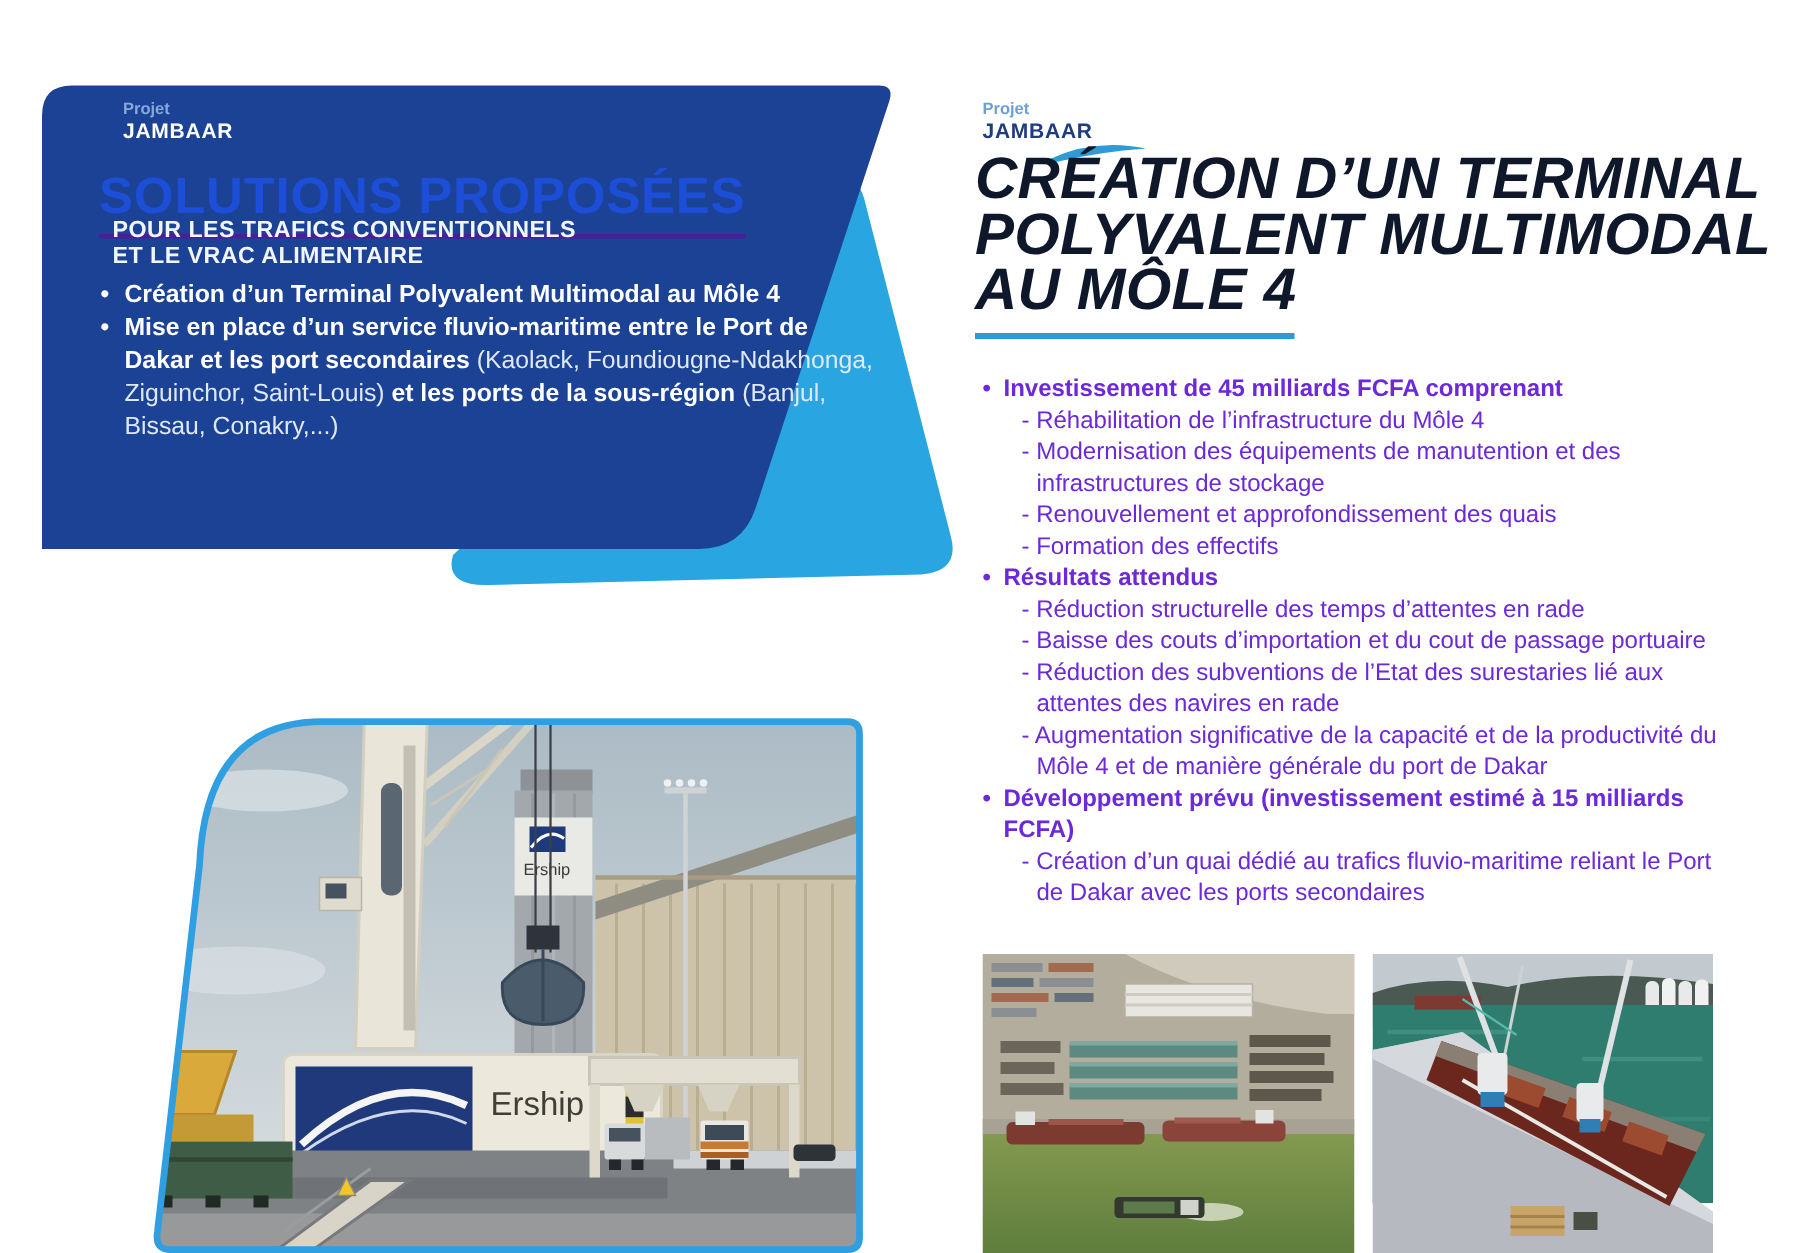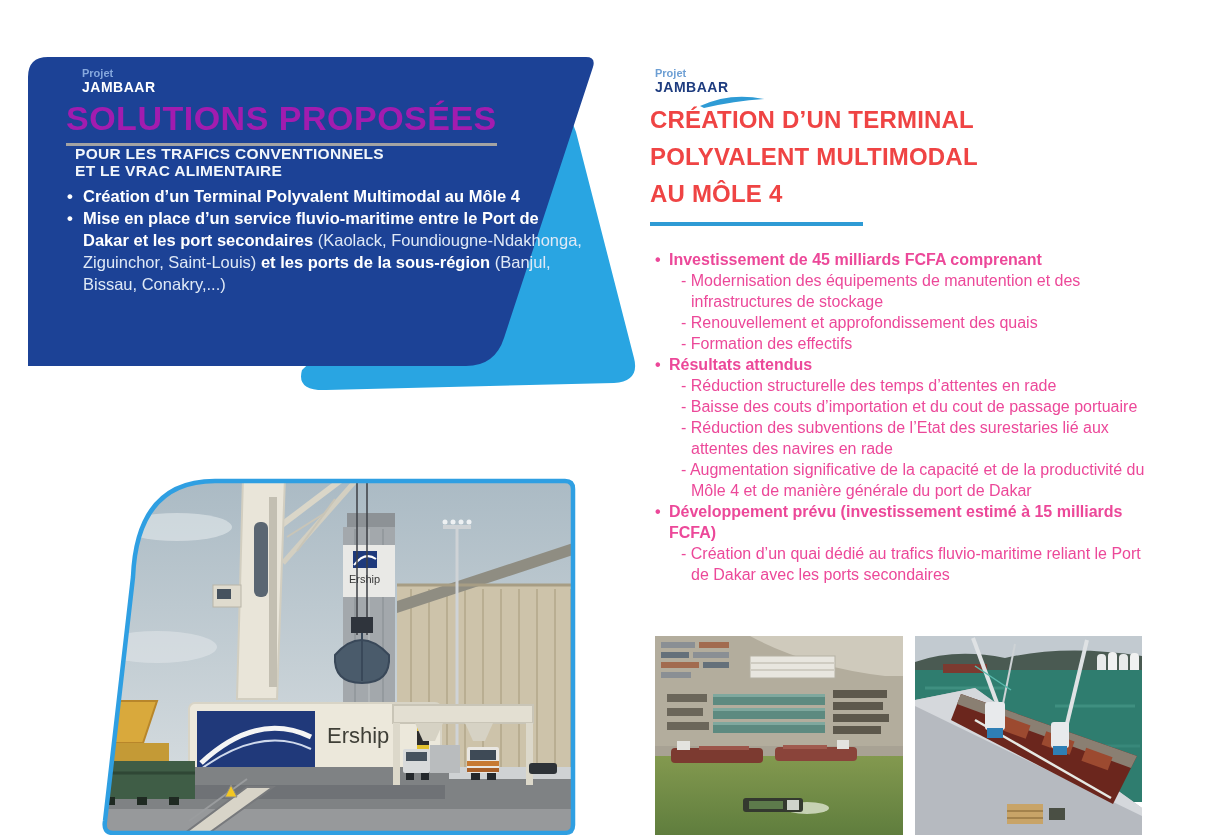--- a/index.html
+++ b/index.html
@@ -5,42 +5,42 @@
   html,body{margin:0;padding:0;background:#ffffff;}
   #page{position:relative;width:1206px;height:835px;background:#ffffff;overflow:hidden;
         font-family:"Liberation Sans", sans-serif;margin-top:44px;}
   .abs{position:absolute;}
 
   
   #header-svg{left:0;top:0;}
   .logo-left{left:82px;top:24px;line-height:1.05;}
   .logo-left .proj{font-size:11px;color:#86a8dd;font-weight:600;}
   .logo-left .name{font-size:14px;color:#ffffff;font-weight:800;letter-spacing:.5px;}
-  .title-left{left:66px;top:55px;font-size:34px;font-weight:800;color:#a21caf;
-              letter-spacing:.5px;border-bottom:3px solid #a3a3a3;padding-bottom:5px;}
+  .title-left{left:66px;top:68px;font-size:34px;font-weight:800;color:#1d4ed8;
+              letter-spacing:.5px;border-bottom:3px solid #4c1d95;padding-bottom:5px;}
   .subtitle-left{left:75px;top:101px;font-size:15.5px;font-weight:600;color:#f2f6fb;
                  line-height:17px;letter-spacing:.3px;}
   .bullets-left{left:67px;top:141px;width:516px;color:#ffffff;font-size:16.5px;line-height:22px;}
   .bullets-left .li{position:relative;padding-left:16px;}
   .bullets-left .li::before{content:"•";position:absolute;left:0;top:0;font-weight:700;}
   .bullets-left .b{font-weight:700;text-align:center;}
   .bullets-left .r{font-weight:400;color:#dfe9f6;}
   .pagenum{font-size:15px;color:#3c3c3c;}
   #page3{left:548px;top:796px;}
   #page4{left:1122px;top:796px;}
 
   
   .logo-right{left:655px;top:24px;line-height:1.05;}
   .logo-right .proj{font-size:11px;color:#6d9fd4;font-weight:600;}
   .logo-right .name{font-size:14px;color:#1e3c7f;font-weight:800;letter-spacing:.5px;}
   #logo-swoosh{left:700px;top:52px;}
-  .title-right{left:650px;top:57px;font-size:24px;font-weight:800;color:#ef4444;
-               line-height:37px;letter-spacing:.2px;}
+  .title-right{left:650px;top:57px;font-size:39px;font-weight:800;color:#0f172a;
+               line-height:37px;letter-spacing:.2px;font-style:italic;}
   .title-underline{left:650px;top:178px;width:213px;height:4px;background:#2e9bd5;}
-  .content-right{left:655px;top:205px;width:492px;color:#ec4899;font-size:16px;line-height:21px;}
+  .content-right{left:655px;top:205px;width:492px;color:#6d28d9;font-size:16px;line-height:21px;}
   .sec-head{position:relative;font-weight:700;padding-left:14px;}
   .sec-head::before{content:"•";position:absolute;left:0;top:0;}
   .sec-item{position:relative;padding-left:26px;text-indent:-10px;margin-left:10px;}
   .sec-item::before{content:"- ";}
 </style>
 </head>
 <body>
 
 <div id="page">
 
@@ -197,20 +197,21 @@
 
   <div class="abs title-right">
     <div>CRÉATION D’UN TERMINAL</div>
     <div>POLYVALENT MULTIMODAL</div>
     <div>AU MÔLE 4</div>
   </div>
   <div class="abs title-underline"></div>
 
   <div class="abs content-right">
     <div class="sec-head">Investissement de 45 milliards FCFA comprenant</div>
+    <div class="sec-item">Réhabilitation de l’infrastructure du Môle 4</div>
     <div class="sec-item">Modernisation des équipements de manutention et des infrastructures de stockage</div>
     <div class="sec-item">Renouvellement et approfondissement des quais</div>
     <div class="sec-item">Formation des effectifs</div>
     <div class="sec-head">Résultats attendus</div>
     <div class="sec-item">Réduction structurelle des temps d’attentes en rade</div>
     <div class="sec-item">Baisse des couts d’importation et du cout de passage portuaire</div>
     <div class="sec-item">Réduction des subventions de l’Etat des surestaries lié aux attentes des navires en rade</div>
     <div class="sec-item">Augmentation significative de la capacité et de la productivité du Môle 4 et de manière générale du port de Dakar</div>
     <div class="sec-head">Développement prévu (investissement estimé à 15 milliards FCFA)</div>
     <div class="sec-item">Création d’un quai dédié au trafics fluvio-maritime reliant le Port de Dakar avec les ports secondaires</div>

